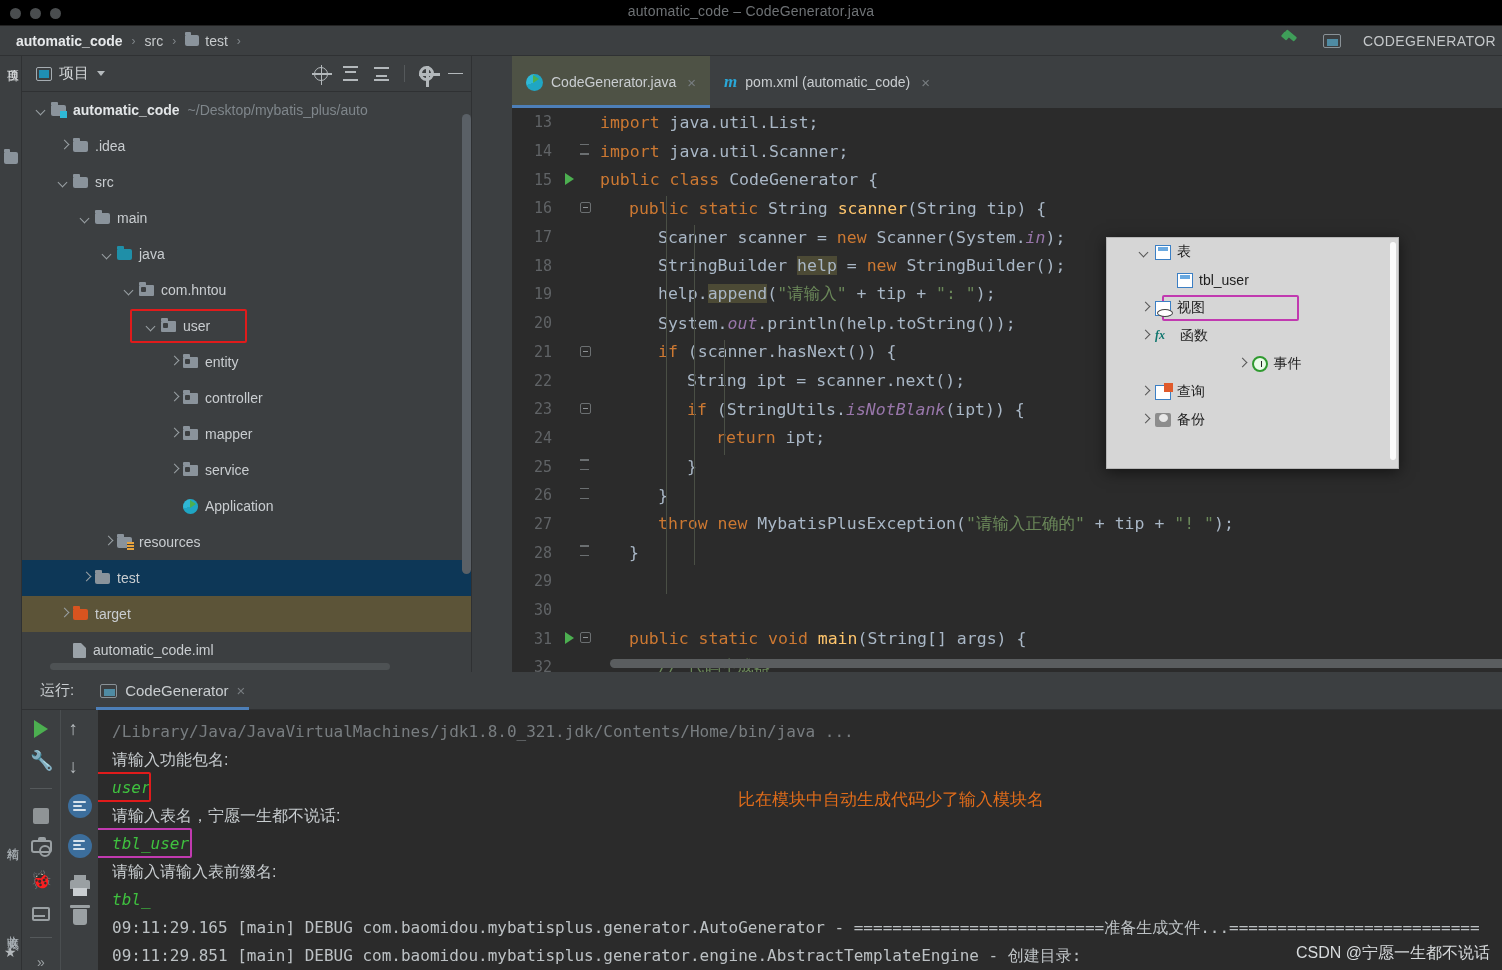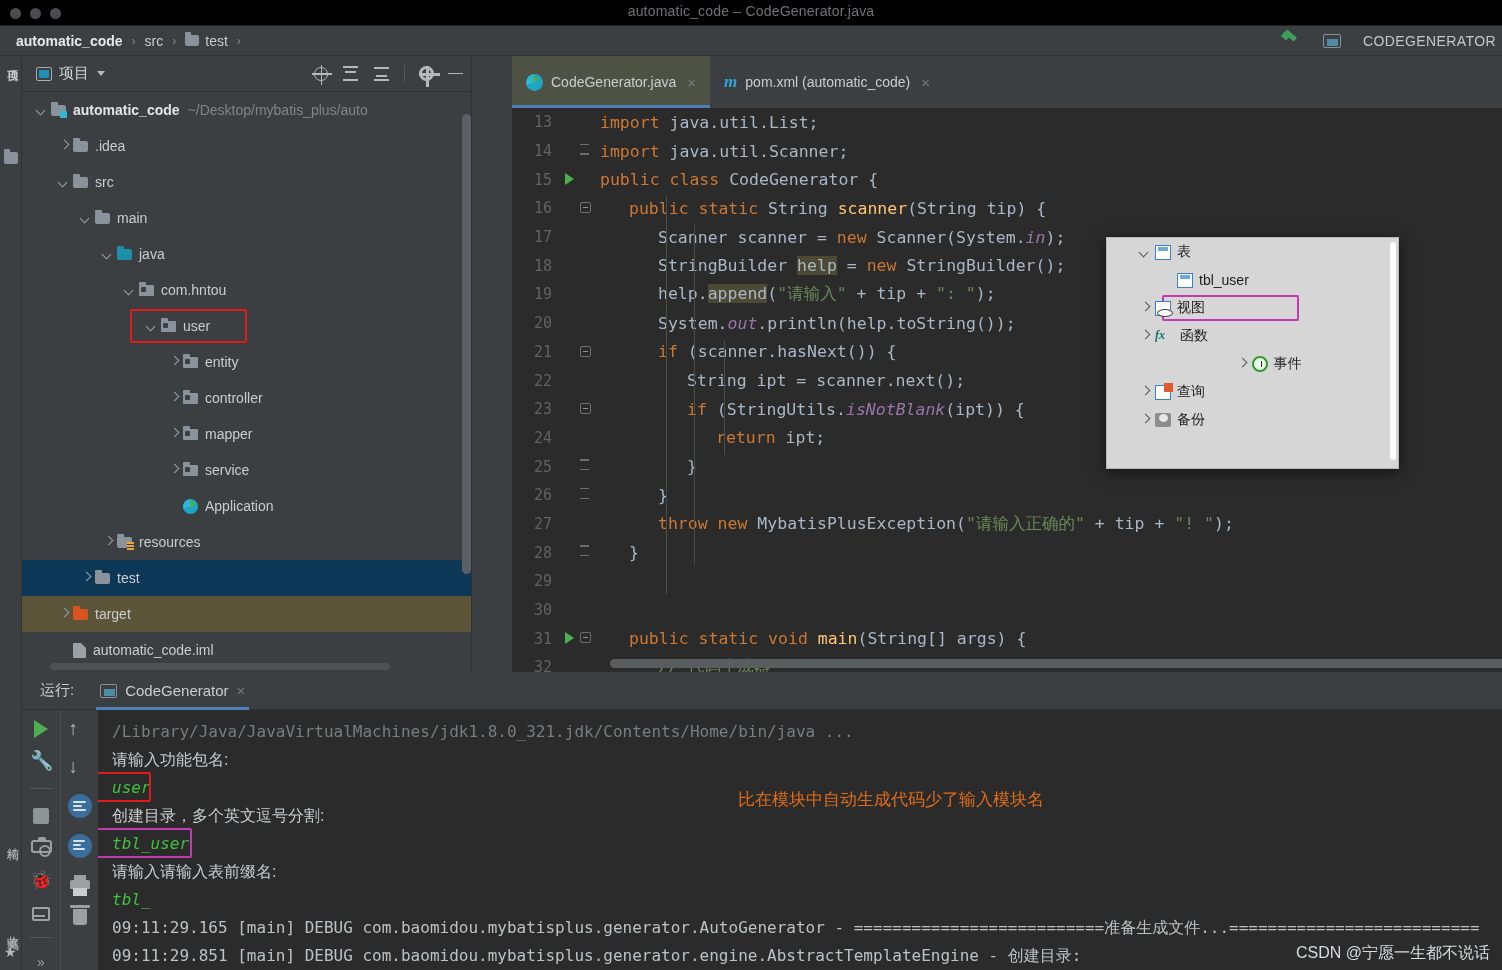--- a/index.html
+++ b/index.html
@@ -547,21 +547,21 @@
           <i style="top:14px;width:12px"></i>
         </span>
       <span class="ricon i-print"></span>
       <span class="ricon i-trash"></span>
     </div>
 
     <div id="console">
       <div class="oline o-dim">/Library/Java/JavaVirtualMachines/jdk1.8.0_321.jdk/Contents/Home/bin/java ...</div>
         <div class="oline o-white">请输入功能包名:</div>
         <div class="oline o-green">user</div>
-        <div class="oline o-white">创建目录，多个英文逗号分割:</div>
+        <div class="oline o-white">请输入表名，宁愿一生都不说话:</div>
         <div class="oline o-green">tbl_user</div>
         <div class="oline o-white">请输入请输入表前缀名:</div>
         <div class="oline o-green">tbl_</div>
         <div class="oline o-log">09:11:29.165 [main] DEBUG com.baomidou.mybatisplus.generator.AutoGenerator - ==========================准备生成文件...==========================</div>
         <div class="oline o-log">09:11:29.851 [main] DEBUG com.baomidou.mybatisplus.generator.engine.AbstractTemplateEngine - 创建目录:</div>
         <div class="note-orange" style="left:640px; top:78px">比在模块中自动生成代码少了输入模块名</div>
       <div class="watermark">CSDN @宁愿一生都不说话</div>
     <div class="red-box" style="left: -4px; top: 62px; width: 56.8px; height: 30px;"></div>
         <div class="magenta-box" style="left: -4px; top: 118px; width: 97.6px; height: 30px;"></div>
       </div>

